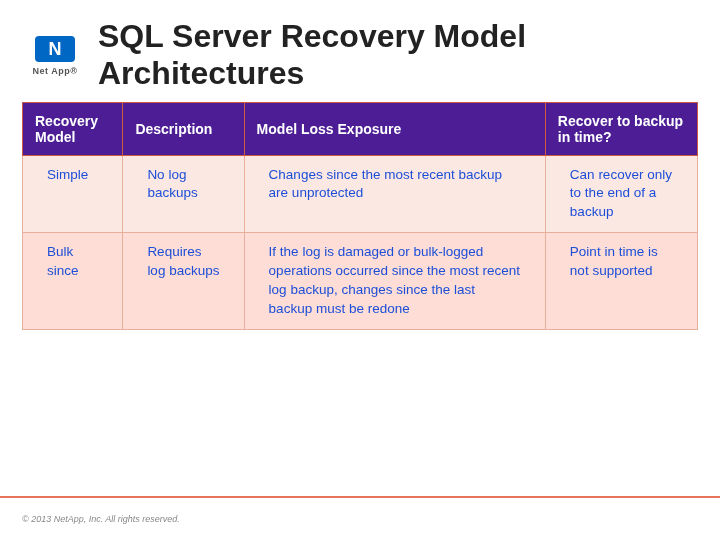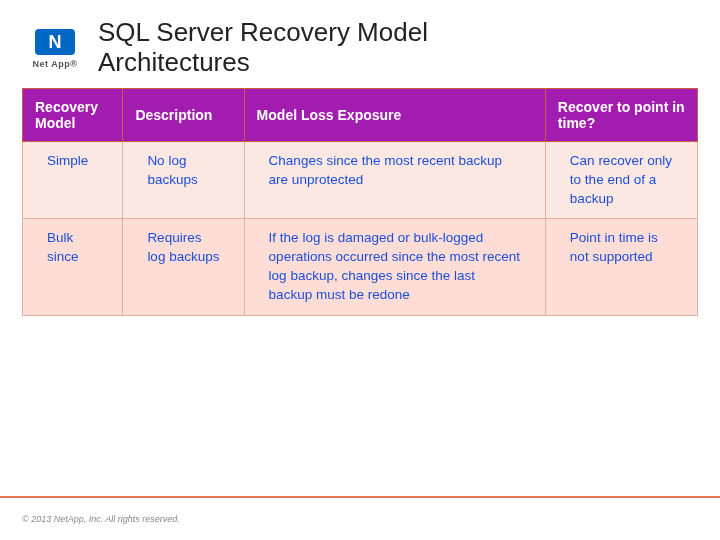--- a/index.html
+++ b/index.html
@@ -46,40 +46,40 @@
       margin-top: 2px;
       font-weight: bold;
     }
 
     .title-block {
       display: flex;
       flex-direction: column;
     }
 
     .title-line1 {
-      font-size: 26px;
-      font-weight: normal;
+      font-size: 32px;
+      font-weight: bold;
       color: #222;
       line-height: 1.15;
     }
 
     
     .table-wrapper {
       flex: 1;
       padding: 0 22px 12px 22px;
     }
 
     table {
       width: 100%;
       border-collapse: collapse;
       font-size: 13.5px;
     }
 
     thead tr th {
-      background-color: #a21caf;
+      background-color: #4c1d95;
       color: #fff;
       font-weight: bold;
       padding: 10px 12px;
       text-align: left;
       border: 1px solid #d05a40;
       font-size: 14px;
     }
 
     tbody tr {
       background-color: #fce8e2;
@@ -139,21 +139,21 @@
     </div>
   </div>
 
   <div class="table-wrapper">
     <table>
       <thead>
         <tr>
           <th>Recovery Model</th>
           <th>Description</th>
           <th>Model Loss Exposure</th>
-          <th>Recover to point in time?</th>
+          <th>Recover to backup in time?</th>
         </tr>
       </thead>
       <tbody>
         <tr>
           <td>Simple</td>
           <td>No log backups</td>
           <td>Changes since the most recent backup are unprotected</td>
           <td>Can recover only to the end of a backup</td>
         </tr>
         <tr>

